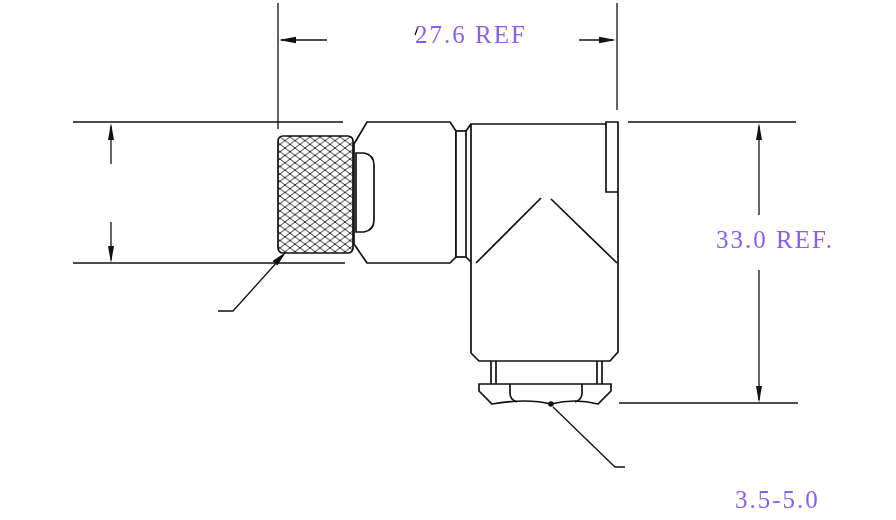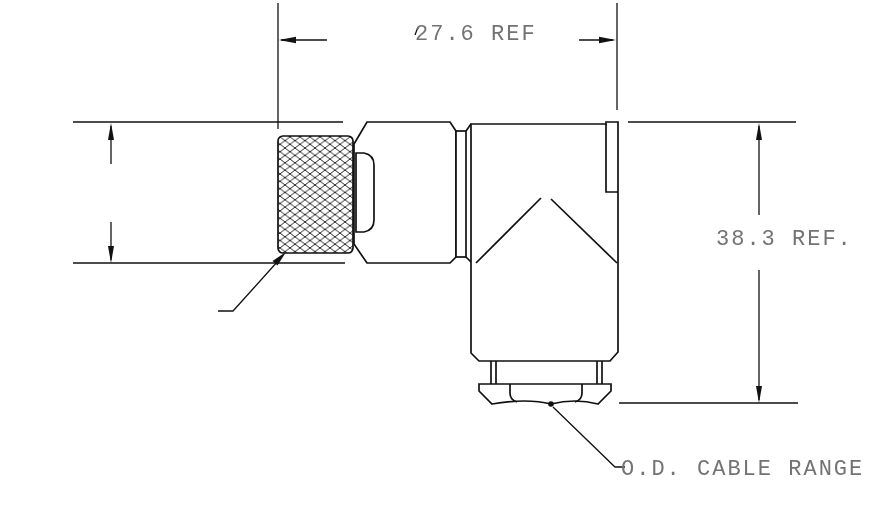--- a/index.html
+++ b/index.html
@@ -6,26 +6,26 @@
   #stage{
     position:relative;
     width:896px;height:520px;
     background:#ffffff;
     overflow:hidden;
     font-family:"DejaVu Sans Mono", monospace;
   }
   #stage svg{position:absolute;left:0;top:0;}
   .label{
     position:absolute;
-    font-size:22px;
+    font-size:25px;
     line-height:22px;
     letter-spacing:2px;
-    color:#737373;
+    color:#8b5cf6;
     white-space:nowrap;
-    font-family:Liberation Mono, monospace;
+    font-family:Liberation Serif, serif;
   }
   .lbl-width{left:415px;top:24px;}
   .lbl-diameter{left:54px;top:185px;}
   .lbl-thread{left:13px;top:295px;}
   .lbl-height{left:716px;top:229px;}
   .lbl-cable1{left:621px;top:459px;}
   .lbl-cable2{left:735px;top:489px;}
 </style>
 </head>
 <body>
@@ -99,16 +99,16 @@
     <g stroke="#111111" stroke-width="1.3" fill="none">
       <path d="M218,311 L233,311 L278,261"></path>
       <polygon points="286,252 277.5,265.5 272.5,261" fill="#111111" stroke="none"></polygon>
     </g>
     <g stroke="#111111" stroke-width="1.3" fill="none">
       <path d="M553,407 L615,467 L625,467"></path>
     </g>
   </svg>
 
   <div class="label lbl-width">27.6 REF</div>
-  <div class="label lbl-height">38.3 REF.</div>
-  <div class="label lbl-cable1">O.D. CABLE RANGE</div>
+  <div class="label lbl-height">33.0 REF.</div>
+  <div class="label lbl-cable2">3.5-5.0</div>
 
 </div>
 
 </body></html>

